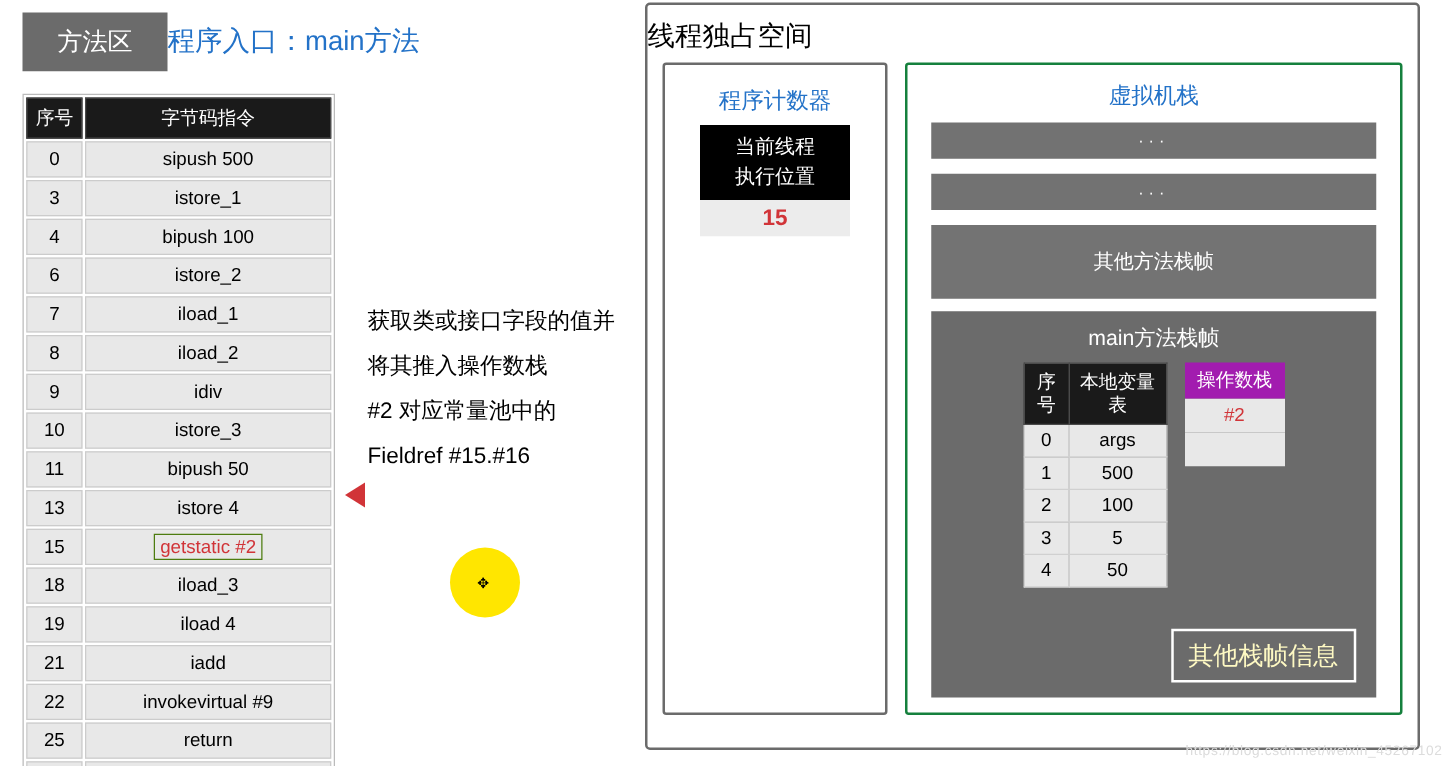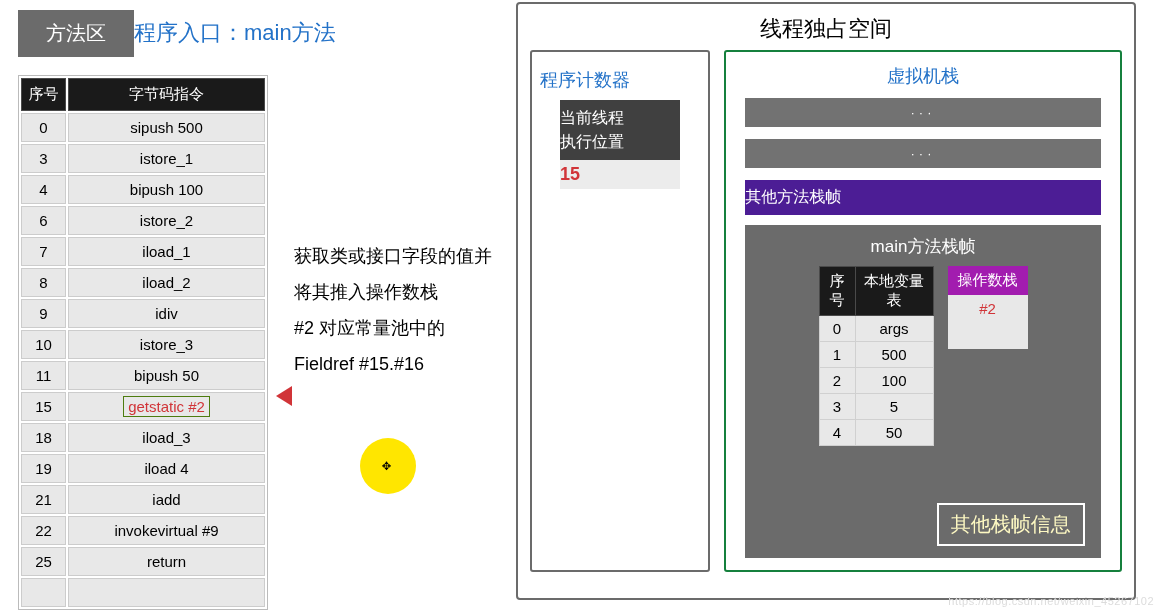--- a/index.html
+++ b/index.html
@@ -20,31 +20,31 @@
   
   .arrow-left{position:absolute;left:276px;top:386px;width:0;height:0;border-top:10px solid transparent;border-bottom:10px solid transparent;border-right:16px solid #d13438}
   
   .desc-block{position:absolute;left:294px;top:238px;width:200px;font-size:18px;line-height:2.0}
   
   .cursor-spot{position:absolute;left:360px;top:438px;width:56px;height:56px;border-radius:50%;background:#ffe600}
   .cursor-spot .arr{position:absolute;left:22px;top:18px;font-size:15px;font-family:monospace}
   
   
   .right-panel{position:absolute;left:516px;top:2px;width:620px;height:598px;border:2px solid #6b6b6b;border-radius:4px}
-  .right-title{text-align:center;font-size:22px;padding:10px 0 6px}
+  .right-title{text-align:left;font-size:22px;padding:10px 0 6px}
   .inner-wrap{display:flex;gap:14px;padding:0 12px 12px}
-  .pc-col{border:2px solid #6b6b6b;border-radius:3px;width:180px;height:522px;padding:16px 8px;}
+  .pc-col{border:2px solid #6b6b6b;border-radius:3px;width:180px;height:522px;padding:16px 8px;text-align:center}
   .pc-title{color:#2372c8;font-size:18px;margin-bottom:8px}
-  .pc-box{background:#404040;color:#fff;font-size:16px;padding:6px 0;width:120px;margin:0 auto;line-height:1.5}
+  .pc-box{background:#000000;color:#fff;font-size:16px;padding:6px 0;width:120px;margin:0 auto;line-height:1.5}
   .pc-val{background:#ececec;color:#d13438;font-size:18px;padding:4px 0;width:120px;margin:0 auto;font-weight:bold}
   
   .stack-col{border:2px solid #15803d;border-radius:3px;flex:1;height:522px;padding:12px 8px;display:flex;flex-direction:column;align-items:center}
   .stack-title{color:#2372c8;font-size:18px;margin-bottom:10px}
   .stack-bar{background:#727272;color:#fff;width:94%;text-align:center;padding:7px 0;margin-bottom:12px;letter-spacing:4px;font-size:13px}
-  .other-frame-bar{background:#4c1d95;color:#fff;width:94%;text-align:left;padding:7px 0;margin-bottom:10px;font-size:16px}
+  .other-frame-bar{background:#737373;color:#fff;width:94%;text-align:center;padding:19px 0;margin-bottom:10px;font-size:16px}
   
   .main-frame{background:#6b6b6b;width:94%;padding:10px;position:relative;flex:1;display:flex;flex-direction:column;align-items:center}
   .mf-title{color:#fff;font-size:17px;margin-bottom:8px}
   .mf-tables{display:flex;gap:14px;align-items:flex-start}
   .lvt{border-collapse:collapse}
   .lvt th{background:#1a1a1a;color:#fff;padding:5px 8px;font-weight:normal;font-size:15px;border:1px solid #4a4a4a}
   .lvt td{background:#e8e8e8;padding:4px 8px;text-align:center;font-size:15px;border:1px solid #d0d0d0}
   .lvt td.n{width:36px}
   .lvt td.v{width:78px}
   .ops{border-collapse:collapse}
@@ -101,20 +101,24 @@
           <td class="ins">idiv</td>
         </tr>
         <tr>
           <td class="idx">10</td>
           <td class="ins">istore_3</td>
         </tr>
         <tr>
           <td class="idx">11</td>
           <td class="ins">bipush 50</td>
         </tr>
+        <tr>
+          <td class="idx">13</td>
+          <td class="ins">istore 4</td>
+        </tr>
         <tr class="highlight">
           <td class="idx">15</td>
           <td class="ins"><span class="hl-span">getstatic #2</span></td>
         </tr>
         <tr>
           <td class="idx">18</td>
           <td class="ins">iload_3</td>
         </tr>
         <tr>
           <td class="idx">19</td>

